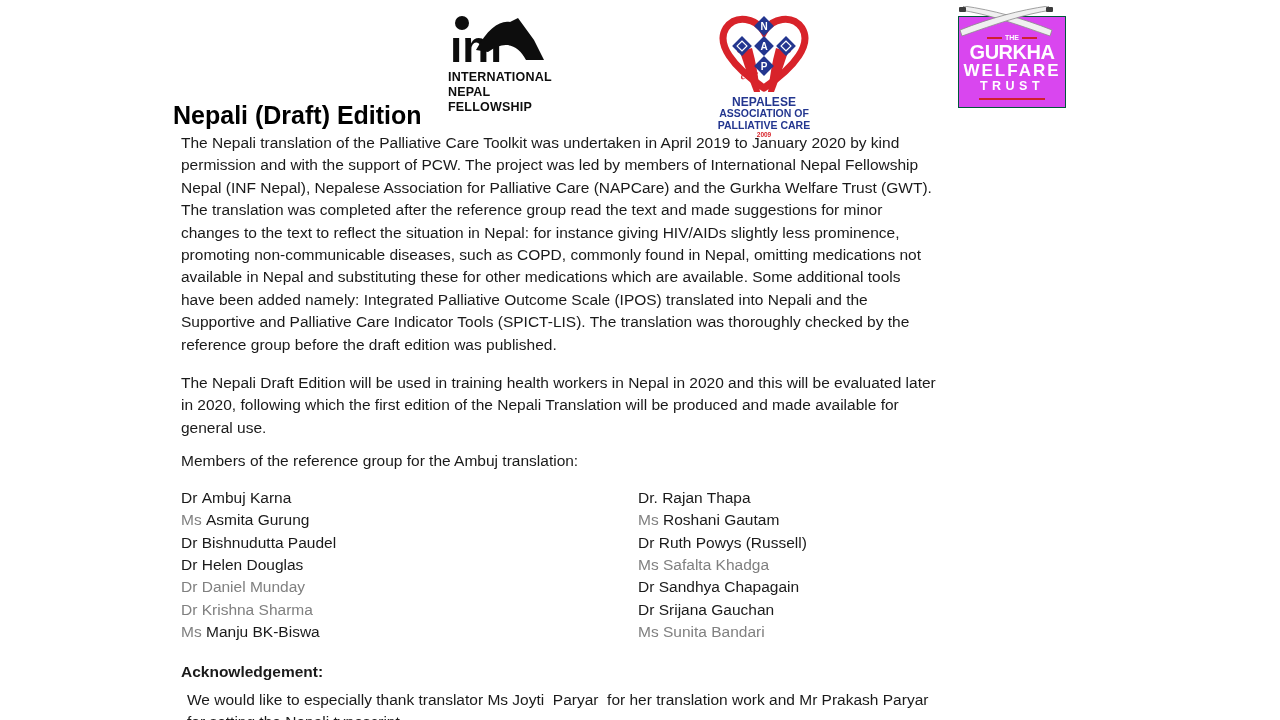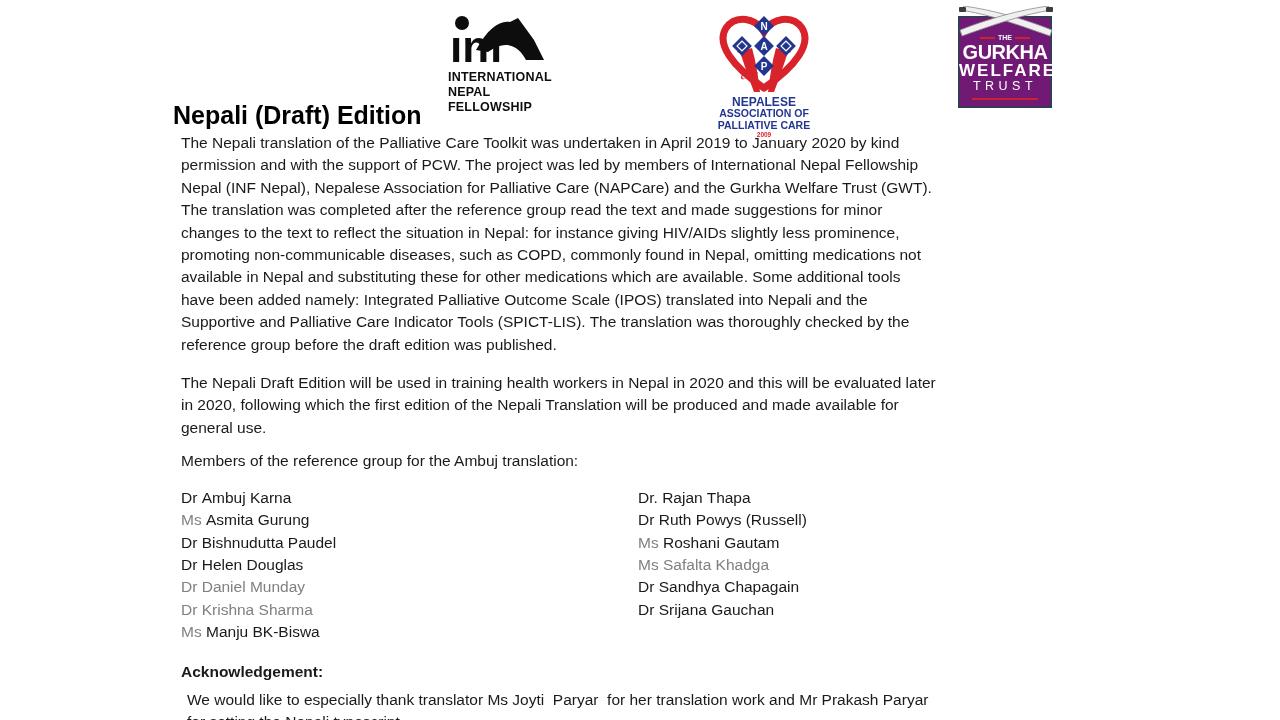--- a/index.html
+++ b/index.html
@@ -16,27 +16,27 @@
 
   
   .nap-logo{position:absolute;left:692px;top:6px;width:144px;text-align:center;}
   .nap-l1{font-size:12px;font-weight:800;color:#23368f;line-height:10px;margin-top:1px;}
   .nap-l2{font-size:10.5px;font-weight:700;color:#23368f;line-height:12px;}
   .nap-year{font-size:6.5px;font-weight:700;color:#d8232a;line-height:8px;}
 
   
   .gwt-logo{position:absolute;left:958px;top:6px;width:96px;}
   .gwt-knives{position:absolute;left:0;top:0;z-index:2;}
-  .gwt-box{margin-top:10px;width:94px;height:92px;background:#701a75;border:1px solid #00573a;
+  .gwt-box{margin-top:10px;width:108px;height:92px;background:#d946ef;border:1px solid #00573a;
            box-sizing:border-box;text-align:center;padding-top:17px;}
   .gwt-the{display:flex;align-items:center;justify-content:center;gap:3px;color:#fff;font-size:7px;font-weight:700;line-height:8px;}
   .redbar{width:15px;height:2px;background:#cf2030;}
   .gwt-gurkha{font-size:20px;font-weight:900;color:#fff;line-height:21px;letter-spacing:-0.5px;}
   .gwt-welfare{font-size:17px;color:#fff;letter-spacing:2px;font-weight:600;line-height:16px;}
-  .gwt-trust{font-size:12.5px;color:#fff;letter-spacing:4.5px;font-weight:400;line-height:15px;}
+  .gwt-trust{font-size:12.5px;color:#fff;letter-spacing:4.5px;font-weight:700;line-height:15px;}
   .gwt-line{width:66px;height:2px;background:#cf2030;margin:4px auto 0;}
 
   
   .content{position:absolute;left:181px;top:116px;width:860px;font-size:15.5px;line-height:22.4px;}
   .para{margin:16px 0 12px;white-space:pre-line;}
   .para.p2{margin-bottom:11px;}
   .members-heading{margin:0 0 14px;}
   .members{display:flex;}
   .col-left{width:457px;}
   .col-right{flex:1;}
@@ -131,25 +131,26 @@
           <div class="member-row"><span class="m-prefix">Dr</span><span class="m-name">Ambuj Karna</span></div>
           <div class="member-row"><span class="m-prefix gray">Ms</span><span class="m-name">Asmita Gurung</span></div>
           <div class="member-row"><span class="m-prefix">Dr</span><span class="m-name">Bishnudutta Paudel</span></div>
           <div class="member-row"><span class="m-prefix">Dr</span><span class="m-name">Helen Douglas</span></div>
           <div class="member-row"><span class="m-prefix gray">Dr</span><span class="m-name gray">Daniel Munday</span></div>
           <div class="member-row"><span class="m-prefix gray">Dr</span><span class="m-name gray">Krishna Sharma</span></div>
           <div class="member-row"><span class="m-prefix gray">Ms</span><span class="m-name">Manju BK-Biswa</span></div>
         </div>
       <div class="col-right">
           <div class="member-row"><span class="m-prefix">Dr.</span><span class="m-name">Rajan Thapa</span></div>
+          <div class="member-row"><span class="m-prefix gray">Ms</span><span class="m-name">Roshani Gautam</span></div>
           <div class="member-row"><span class="m-prefix">Dr</span><span class="m-name">Ruth Powys (Russell)</span></div>
-          <div class="member-row"><span class="m-prefix gray">Ms</span><span class="m-name">Roshani Gautam</span></div>
           <div class="member-row"><span class="m-prefix gray">Ms</span><span class="m-name gray">Safalta Khadga</span></div>
           <div class="member-row"><span class="m-prefix">Dr</span><span class="m-name">Sandhya Chapagain</span></div>
           <div class="member-row"><span class="m-prefix">Dr</span><span class="m-name">Srijana Gauchan</span></div>
+          <div class="member-row"><span class="m-prefix gray">Ms</span><span class="m-name gray">Sunita Bandari</span></div>
         </div>
     </div>
 
     <p class="ack-heading">Acknowledgement:</p>
     <p class="ack-text">We would like to especially thank translator Ms Joyti  Paryar  for her translation work and Mr Prakash Paryar
 for setting the Nepali typescript.</p>
   </div>
 
 </div>
 

